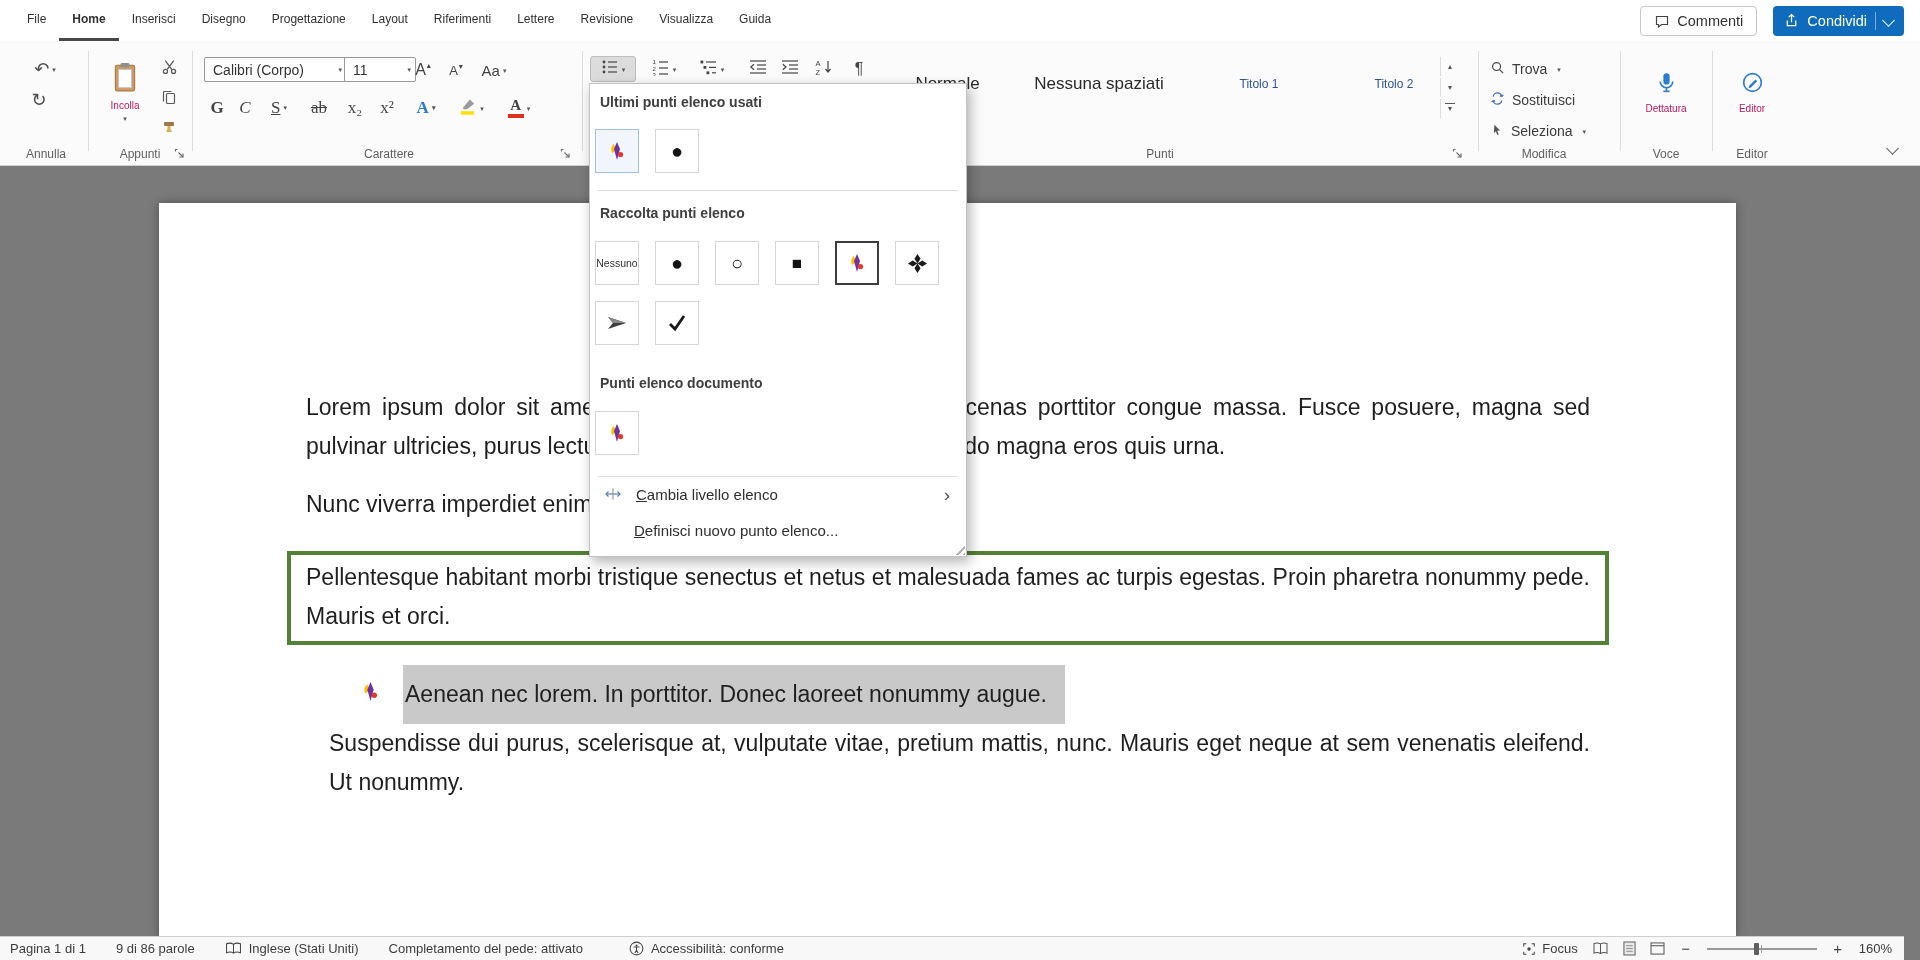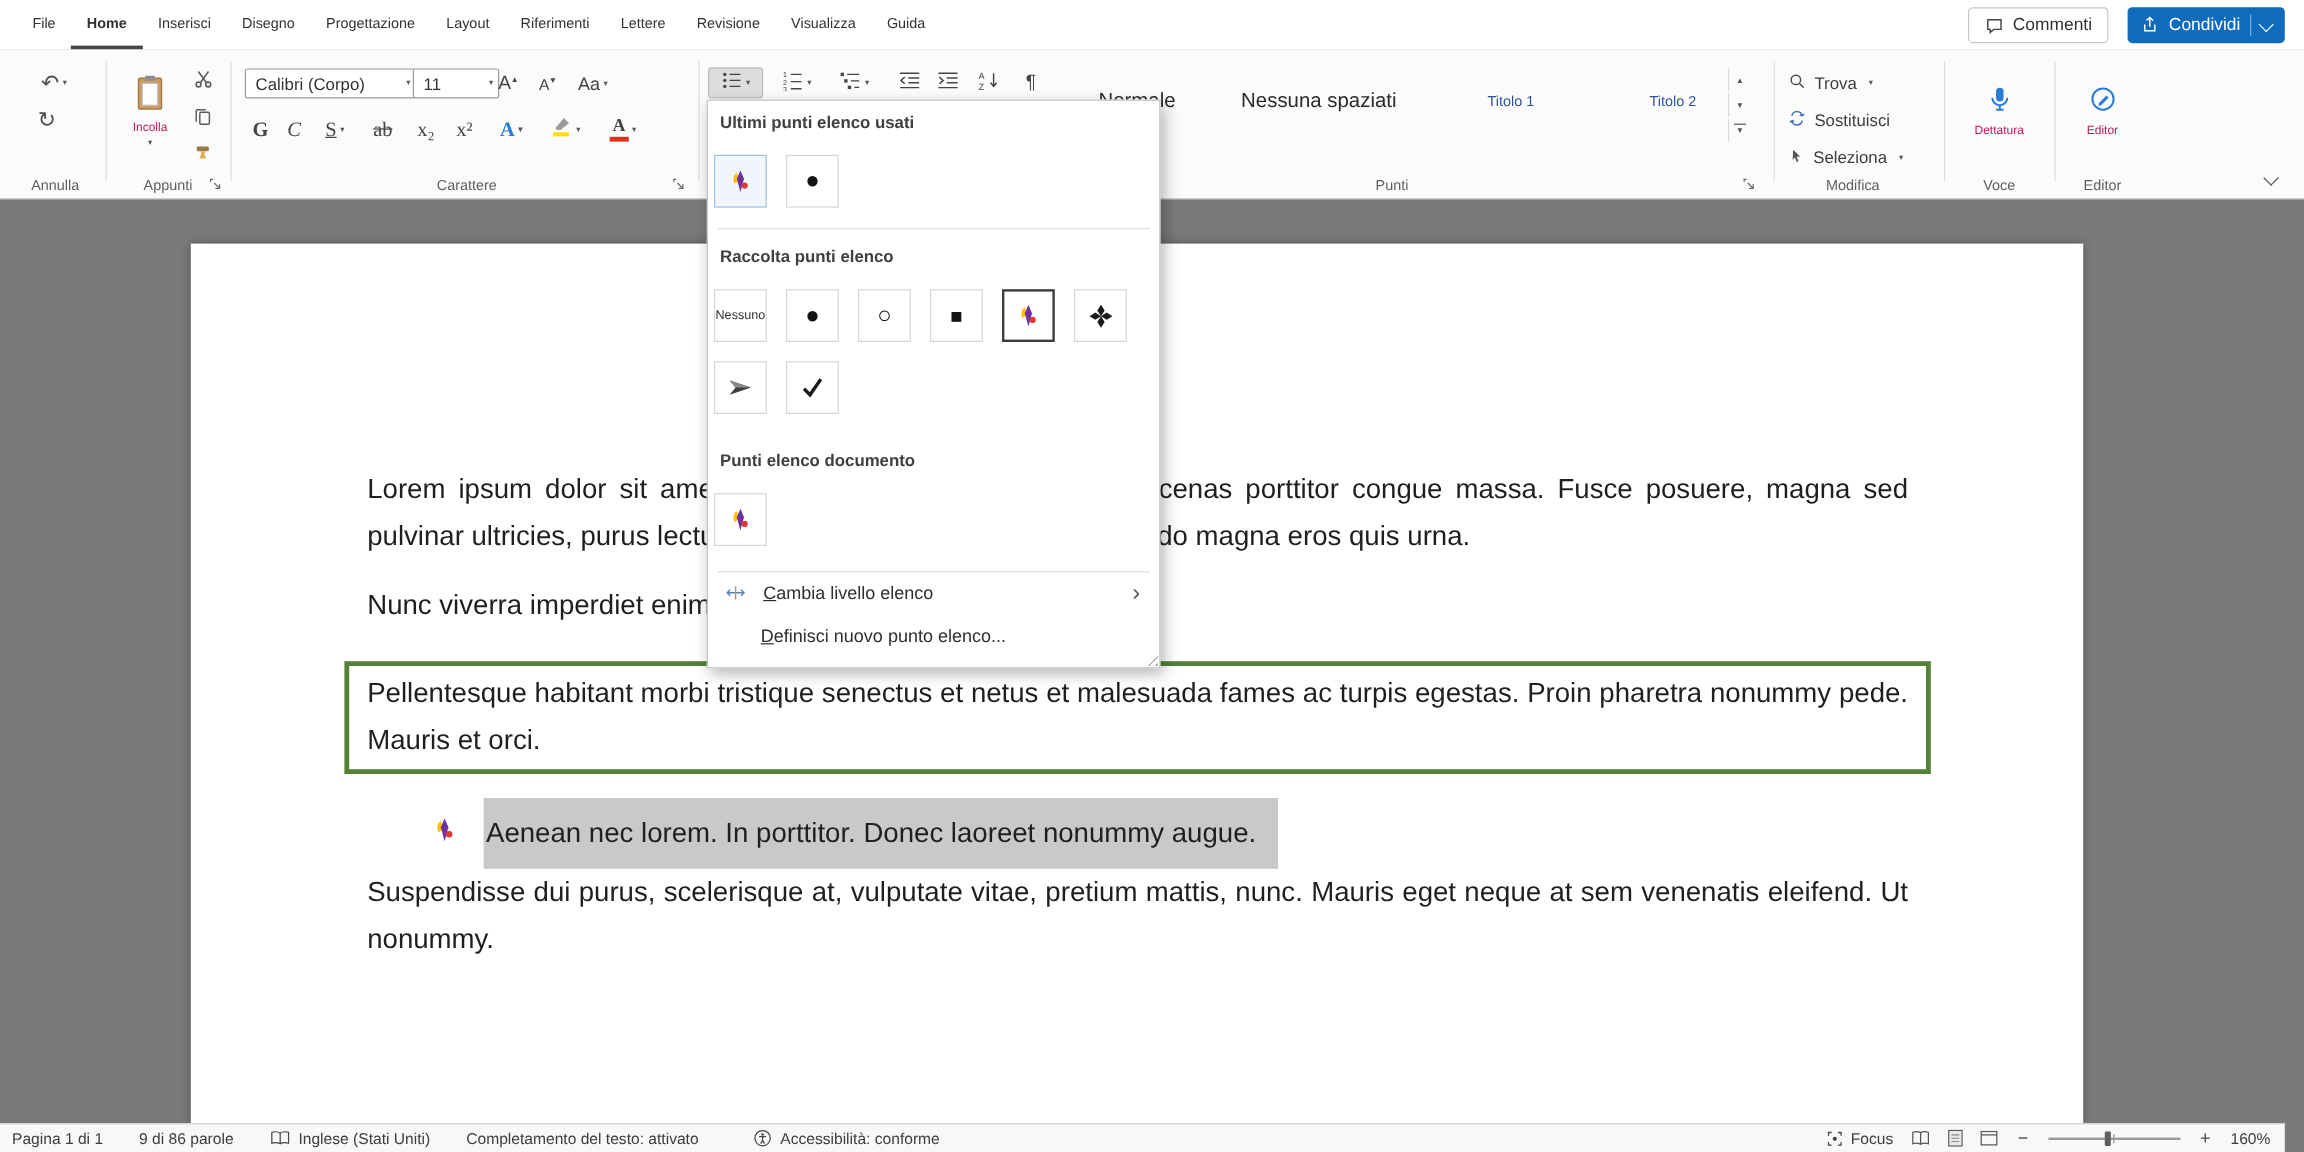--- a/index.html
+++ b/index.html
@@ -61,21 +61,21 @@
   .grip{position:absolute;right:1px;bottom:1px;width:13px;height:13px;
       background:repeating-linear-gradient(135deg,transparent 0 3px,#b5b5b5 3px 4.5px);
       clip-path:polygon(100% 0,100% 100%,0 100%);}
   
   .docarea{position:absolute;top:165px;left:0;right:0;bottom:23px;background:#7a7a7a;overflow:hidden;}
   .page{position:absolute;left:159px;top:38px;width:1577px;bottom:0;background:#fff;box-shadow:0 0 9px rgba(0,0,0,.35);}
   .doccontent{position:absolute;left:147px;top:185px;width:1284px;color:#1f1f1f;
       font-size:23px;line-height:39px;text-align:justify;}
   .dpara{margin:0 0 19px 0;}
   .dpara.p2{margin-bottom:27px;}
-  .dpara.last{margin-bottom:0;}
+  .dpara.last{margin-bottom:0;margin-left:23px;}
   .greenbox{border:4px solid #538135;margin:0 -19px 20px -19px;padding:3px 15px 5px 15px;}
   .greenbox .dpara{margin:0;}
   .bulletline{display:flex;align-items:center;margin:0 0 0 54px;height:59px;gap:22px;}
   .selected-text{background:#c9c9c9;padding:10px 18px 10px 2px;line-height:39px;white-space:nowrap;}
   
   .statusbar{position:absolute;left:0;right:16px;bottom:0;height:23px;background:#f8f8f8;border-top:1px solid #d0d0d0;
       display:flex;align-items:center;font-size:13px;color:#3d3d3d;z-index:30;}
   .sb-left{display:flex;align-items:center;padding-left:10px;}
   .sb-right{margin-left:auto;display:flex;align-items:center;gap:14px;padding-right:12px;}
   .sb-item{margin-right:30px;white-space:nowrap;}
@@ -521,21 +521,21 @@
   <div class="sb-left">
     <span class="sb-item">Pagina 1 di 1</span>
     <span class="sb-item">9 di 86 parole</span>
     <span class="sb-ico">
       <svg width="17" height="13" viewBox="0 0 18 14" fill="none" stroke="#444" stroke-width="1.1">
           <path d="M9 2.5 C7 1 4 1 1.5 1.8 V11.5 C4 10.7 7 10.7 9 12 C11 10.7 14 10.7 16.5 11.5 V1.8 C14 1 11 1 9 2.5 Z"></path>
           <line x1="9" y1="2.5" x2="9" y2="12"></line>
         </svg>
     </span>
     <span class="sb-item">Inglese (Stati Uniti)</span>
-    <span class="sb-item" style="margin-right:46px">Completamento del testo: attivato</span>
+    <span class="sb-item" style="margin-right:46px">Completamento del pede: attivato</span>
     <span class="sb-ico">
       <svg width="15" height="15" viewBox="0 0 16 16" fill="none" stroke="#444" stroke-width="1.1">
           <circle cx="8" cy="8" r="6.8"></circle>
           <circle cx="8" cy="4.7" r="1.1" fill="#444" stroke="none"></circle>
           <path d="M4.9 6.5 H11.1 M8 6.5 V9.8 M8 9.8 L6.3 12.8 M8 9.8 L9.7 12.8"></path>
         </svg>
     </span>
     <span class="sb-item">Accessibilità: conforme</span>
   </div>
   <div class="sb-right">

